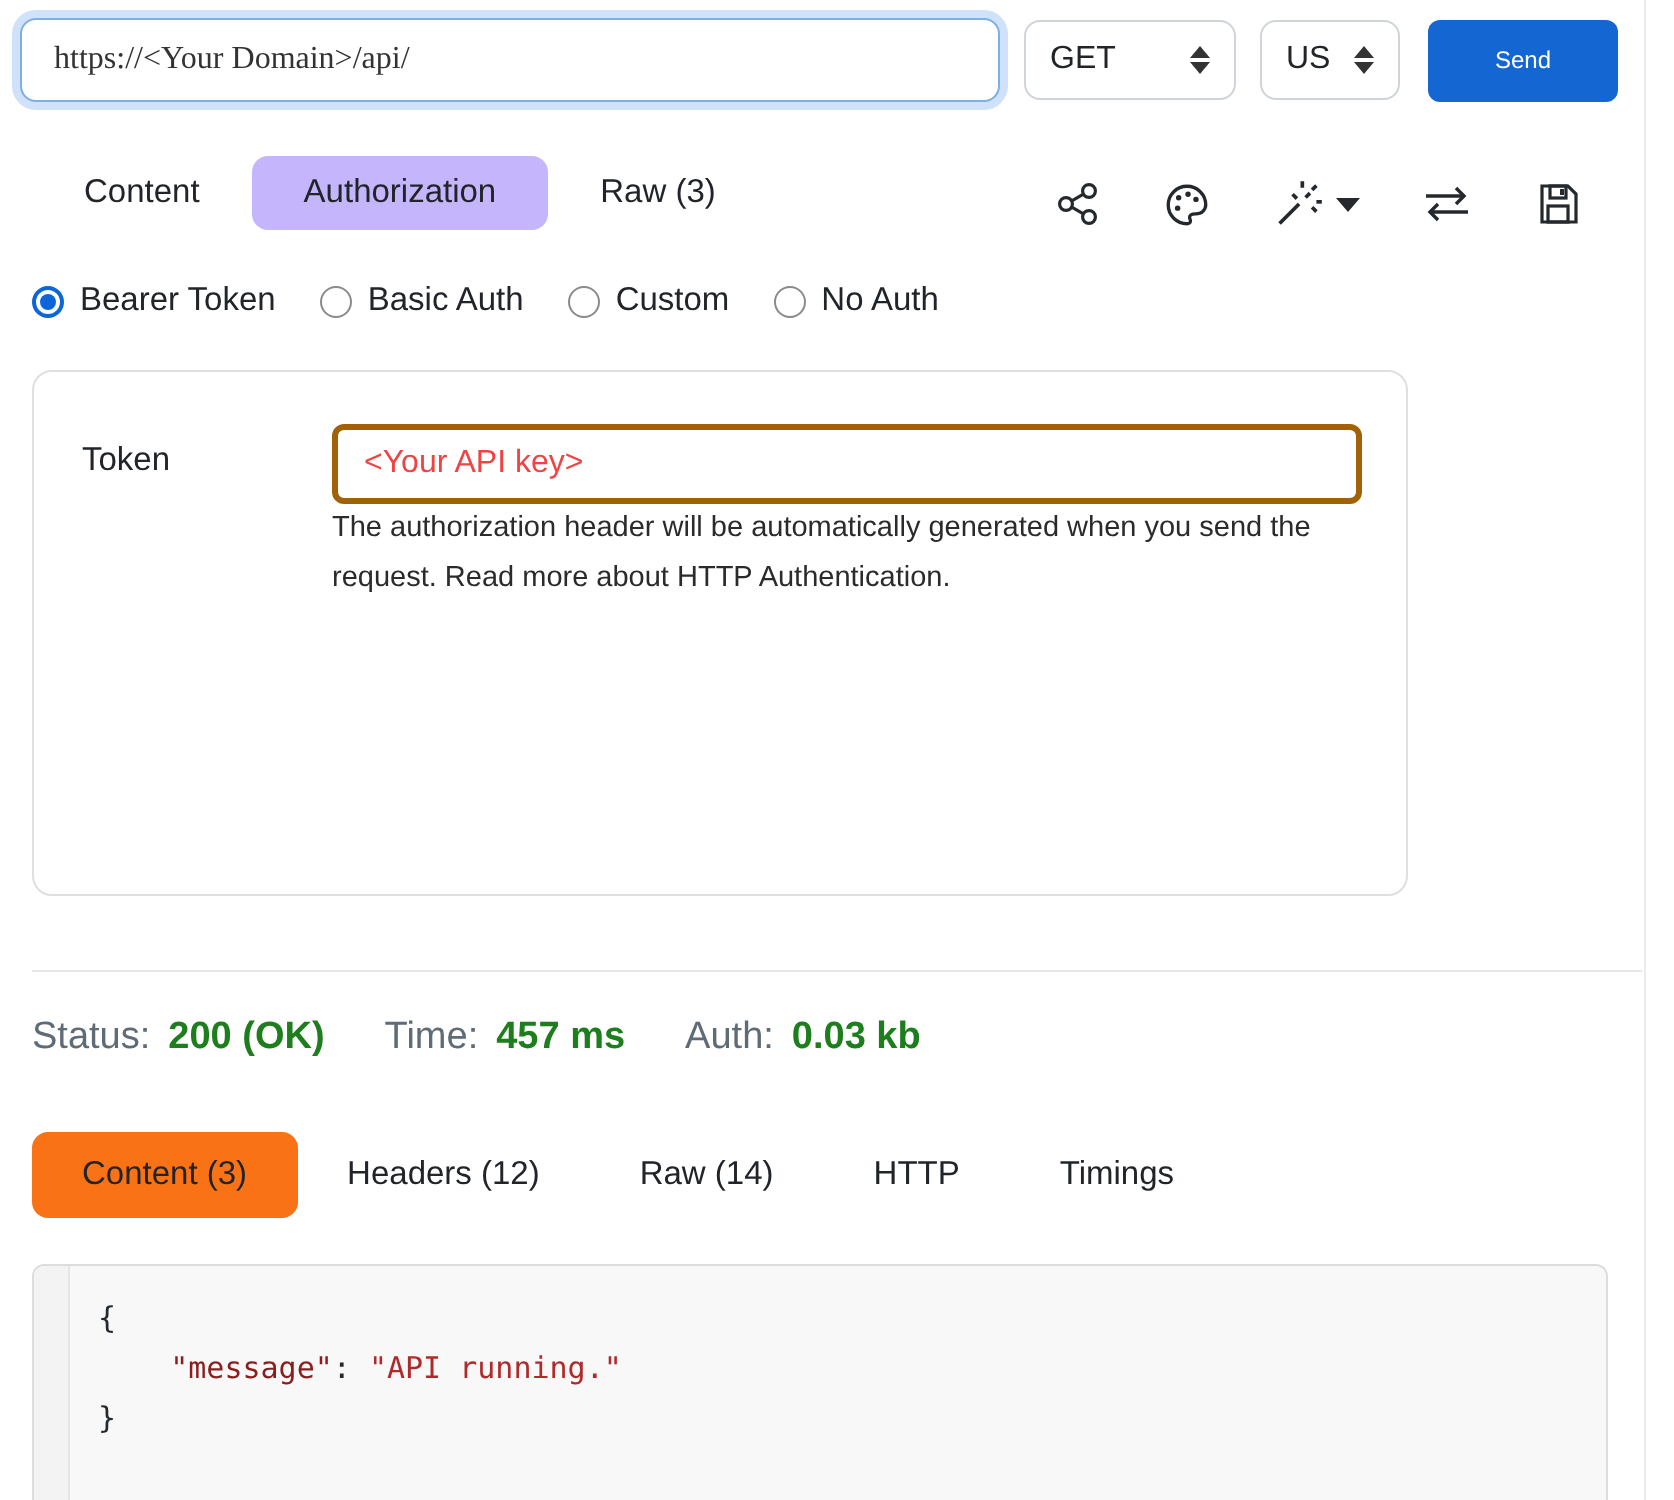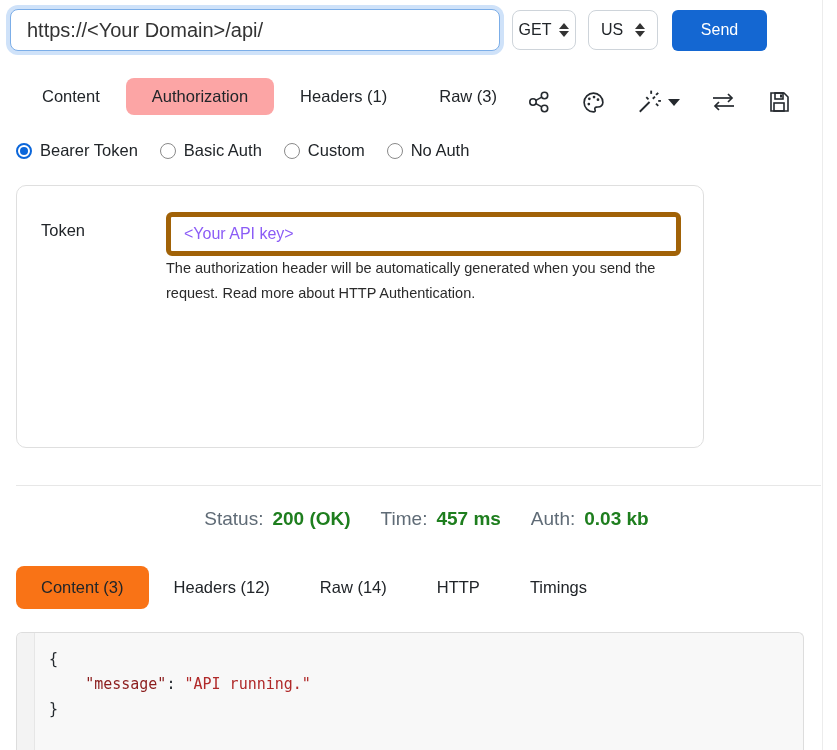--- a/index.html
+++ b/index.html
@@ -6,42 +6,42 @@
   html, body { width: 837px; height: 750px; overflow: hidden; background: #fff; }
   body { font-family: "Liberation Sans", sans-serif; color: #212529; position: relative; }
   .page { position: relative; width: 837px; height: 750px; }
   .page-right-line { position: absolute; top: 0; bottom: 0; left: 822px; width: 0; border-left: 1px solid #ececec; }
 
   
   .request-bar { display: flex; align-items: center; padding: 9px 0 0 10px; gap: 12px; }
   .url-input {
     width: 490px; height: 42px; border: 1px solid #7caee8; border-radius: 8px;
     box-shadow: 0 0 0 4px #cfe2f9; outline: none; padding: 0 16px;
-    font-family: Liberation Sans, sans-serif; font-size: 20px; color: #333; background: #fff;
+    font-family: Liberation Serif, serif; font-size: 16px; color: #333; background: #fff;
   }
   .select-box {
     height: 40px; border: 1px solid #ced4da; border-radius: 8px; background: #fff;
     display: flex; align-items: center; justify-content: space-between;
     padding: 0 12px; font-size: 16px; color: #212529; cursor: pointer;
   }
-  .select-method { width: 64px; justify-content: center; }
+  .select-method { width: 106px; }
   .select-region { width: 70px; text-align: center; }
   .updown { display: inline-flex; flex-direction: column; gap: 2px; margin-left: 8px; }
   .tri-up { width: 0; height: 0; border-left: 5px solid transparent; border-right: 5px solid transparent; border-bottom: 6px solid #333; }
   .tri-down { width: 0; height: 0; border-left: 5px solid transparent; border-right: 5px solid transparent; border-top: 6px solid #333; }
   .send-btn {
     width: 95px; height: 41px; background: #1467d2; color: #fff; border: none; border-radius: 6px;
-    font-family: "Liberation Sans", sans-serif; font-size: 16px; cursor: pointer; margin-left: 2px;
+    font-family: "Liberation Sans", sans-serif; font-size: 12px; cursor: pointer; margin-left: 2px;
   }
 
   
   .tabs-row { display: flex; align-items: flex-end; justify-content: space-between; margin: 27px 46px 0 16px; }
   .tabs { display: flex; align-items: center; }
   .tab { padding: 9px 26px; font-size: 16.5px; color: #212529; border-radius: 8px; cursor: pointer; white-space: nowrap; }
-  .tab.active { background: #fca5a5; }
+  .tab.active { background: #c4b5fd; }
   .toolbar { display: flex; align-items: center; gap: 30px; }
   .icon-btn { display: flex; align-items: center; cursor: pointer; background: none; border: none; padding: 0; }
   .icon-btn svg { display: block; }
   .caret-down { width: 0; height: 0; border-left: 6px solid transparent; border-right: 6px solid transparent; border-top: 7px solid #24292e; margin-left: 6px; }
 
   
   .radio-row { display: flex; align-items: center; gap: 22px; margin: 26px 0 0 16px; text-align: center; }
   .radio-item { display: flex; align-items: center; gap: 8px; font-size: 16.5px; color: #212529; cursor: pointer; }
   .radio-circle { width: 16px; height: 16px; border-radius: 50%; border: 1.5px solid #8a8a8a; background: #fff; position: relative; flex: 0 0 auto; }
   .radio-item.active .radio-circle { border: 2px solid #0b66da; }
@@ -52,30 +52,30 @@
 
   
   .panel {
     margin: 25px 0 0 16px; width: 688px; height: 263px;
     border: 1px solid #dfdfdf; border-radius: 10px; background: #fff;
     padding: 26px 22px 0 24px; display: flex; align-items: flex-start;
   }
   .panel-label { width: 125px; font-size: 16.5px; color: #212529; padding-top: 9px; }
   .panel-field { flex: 1; }
   .token-input {
-    width: 100%; height: 38px; border: 5px solid #a16207; border-radius: 6px;
-    padding: 17px 13px; font-family: "Liberation Sans", sans-serif; font-size: 16px; color: #8b5cf6; outline: none;
+    width: 100%; height: 38px; border: 3px solid #a16207; border-radius: 6px;
+    padding: 17px 13px; font-family: "Liberation Sans", sans-serif; font-size: 16px; color: #ef4444; outline: none;
   }
   .help-text { font-size: 14.5px; color: #2b2b2b; line-height: 1.75; max-width: 600px; }
 
   
   .divider { margin: 37px 16px 0 16px; border: none; border-top: 1px solid #e7e7e7; }
 
   
-  .status-row { display: flex; align-items: baseline; margin: 22px 0 0 16px; font-size: 19px; gap: 30px; justify-content: center; }
+  .status-row { display: flex; align-items: baseline; margin: 22px 0 0 16px; font-size: 19px; gap: 30px; }
   .status-pair { display: flex; align-items: baseline; gap: 9px; }
   .status-label { color: #5f6b76; }
   .status-value { color: #1e7e1e; font-weight: bold; }
 
   
   .response-tabs { display: flex; align-items: center; margin: 36px 0 0 16px; }
   .rtab { padding: 12px 25px; font-size: 16.5px; color: #212529; border-radius: 8px; cursor: pointer; white-space: nowrap; }
   .rtab.active { background: #f97316; }
 
   
@@ -112,21 +112,20 @@
           <span class="tri-down"></span>
         </span>
     </div>
     <button class="send-btn">Send</button>
   </div>
 
   <div class="tabs-row">
     <div class="tabs">
       <div class="tab">Content</div>
       <div class="tab active">Authorization</div>
-      <div class="tab">Headers (1)</div>
       <div class="tab">Raw (3)</div>
     </div>
     <div class="toolbar">
       <button class="icon-btn">
         <svg width="24" height="24" viewBox="0 0 24 24" fill="none" stroke="#24292e" stroke-width="1.6">
           <circle cx="17.5" cy="5.5" r="3.2"></circle>
             <circle cx="6" cy="12" r="3.2"></circle>
             <circle cx="17.5" cy="18.5" r="3.2"></circle>
           <line x1="8.9" y1="10.4" x2="14.7" y2="7.1"></line>
             <line x1="8.9" y1="13.6" x2="14.7" y2="16.9"></line>

